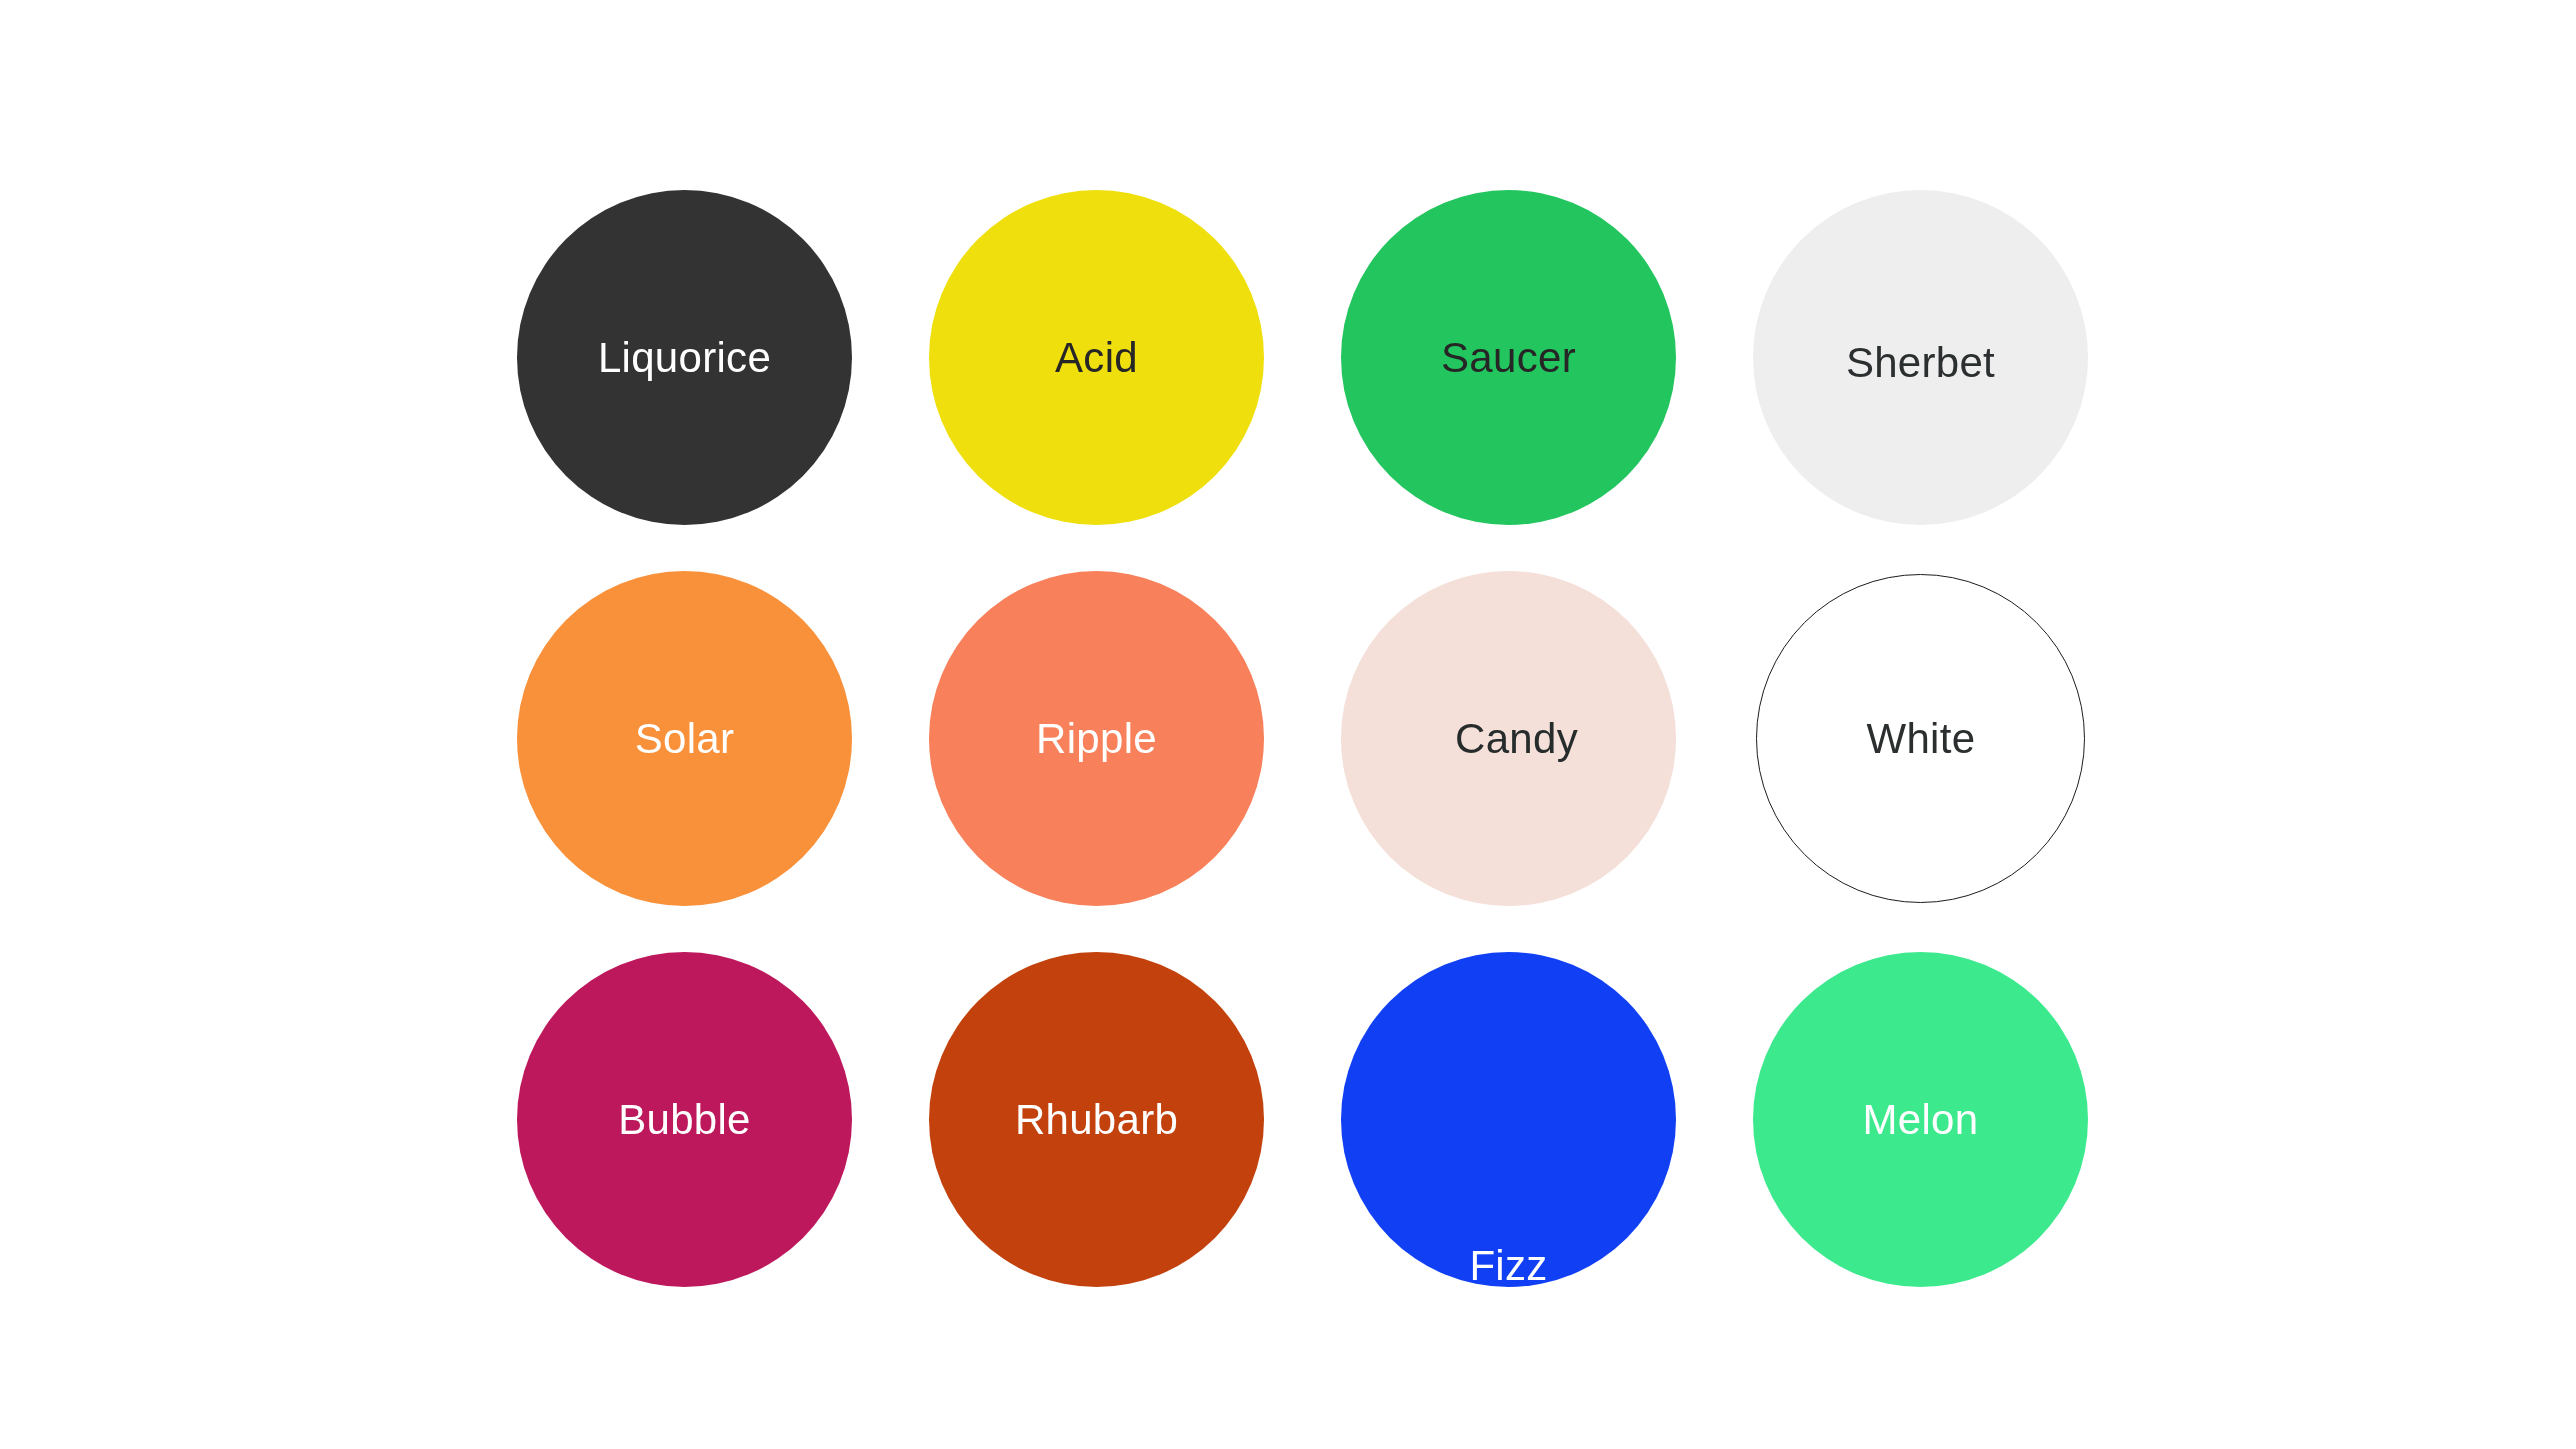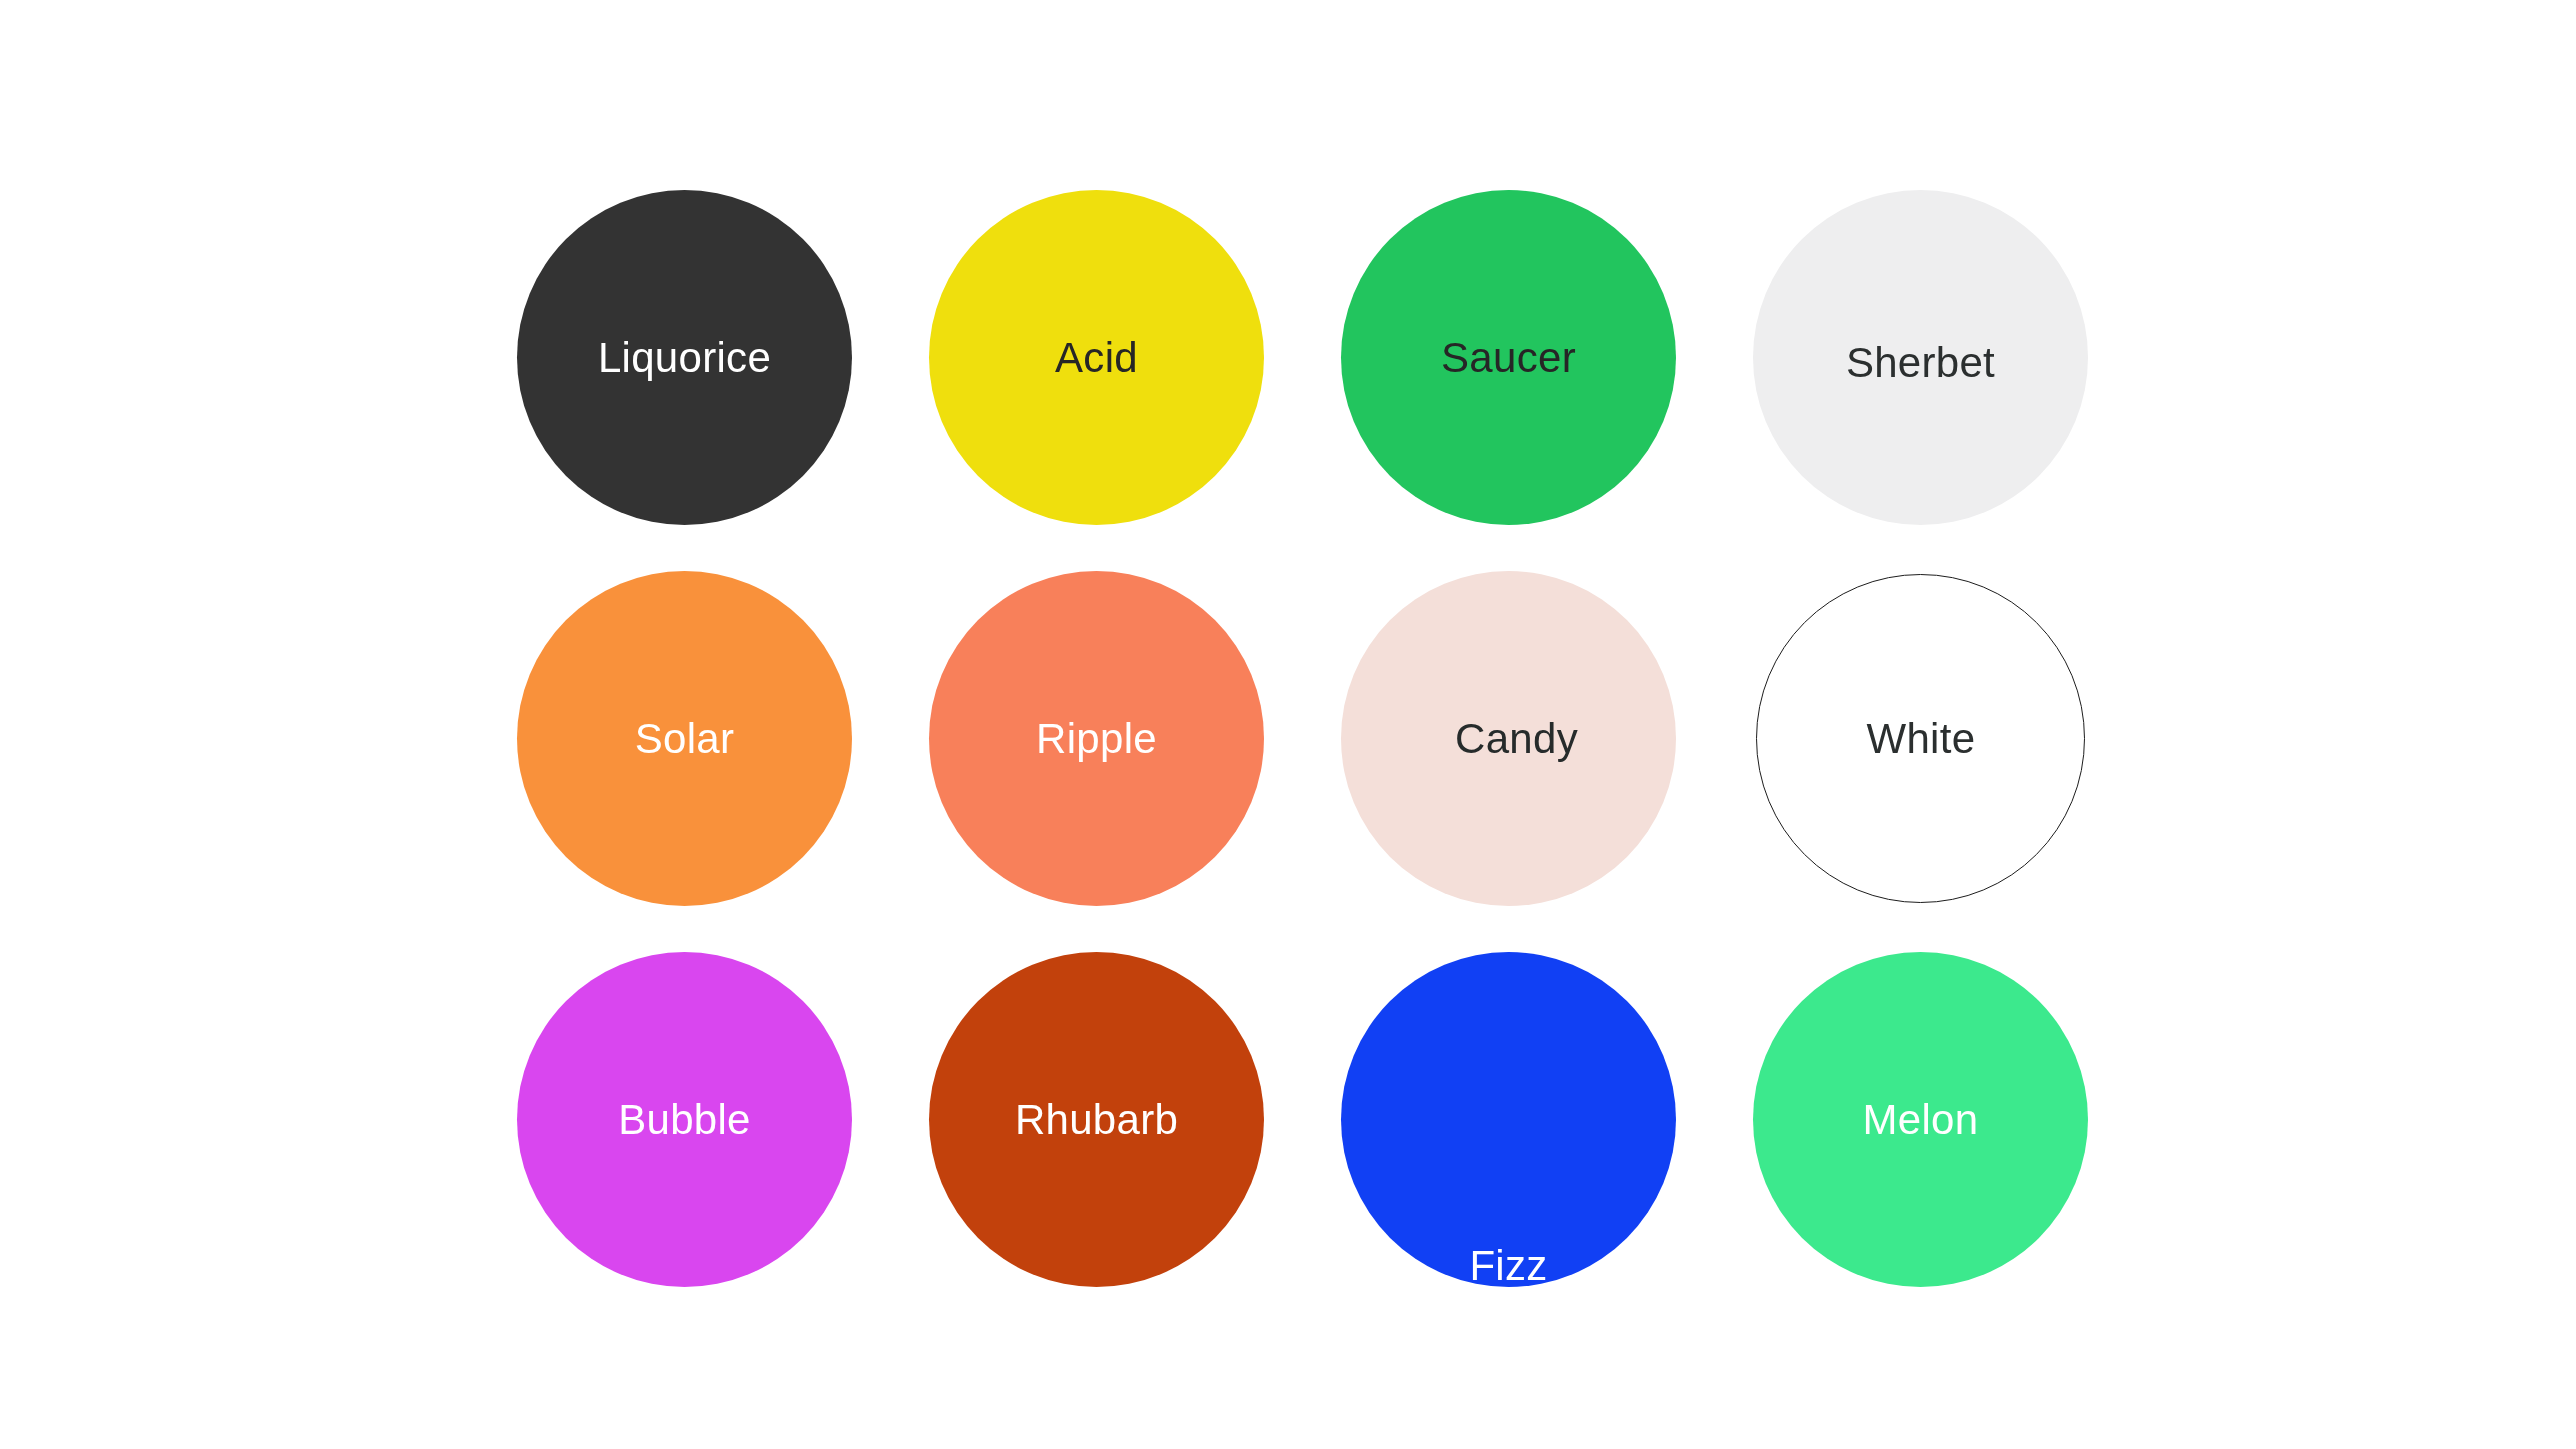--- a/index.html
+++ b/index.html
@@ -91,21 +91,21 @@
       </div>
       <div class="swatch" style="background: rgb(248, 128, 90);">
         <span class="swatch-label" style="color: rgb(255, 255, 255);">Ripple</span>
       </div>
       <div class="swatch" style="background: rgb(244, 223, 217);">
         <span class="swatch-label" style="color: rgb(38, 43, 43); margin-left: 16px;">Candy</span>
       </div>
       <div class="swatch is-outlined" style="background: rgb(255, 255, 255); border-color: rgb(29, 29, 29);">
         <span class="swatch-label" style="color: rgb(43, 47, 47);">White</span>
       </div>
-      <div class="swatch" style="background: #d946ef;">
+      <div class="swatch" style="background: #be185d;">
         <span class="swatch-label" style="color: rgb(255, 255, 255);">Bubble</span>
       </div>
       <div class="swatch" style="background: #c2410c;">
         <span class="swatch-label" style="color: rgb(255, 255, 255);">Rhubarb</span>
       </div>
       <div class="swatch" style="background: rgb(17, 64, 244); align-items: flex-end;">
         <span class="swatch-label" style="color: rgb(255, 255, 255);">Fizz</span>
       </div>
       <div class="swatch" style="background: rgb(60, 233, 141);">
         <span class="swatch-label" style="color: rgb(255, 255, 255);">Melon</span>

